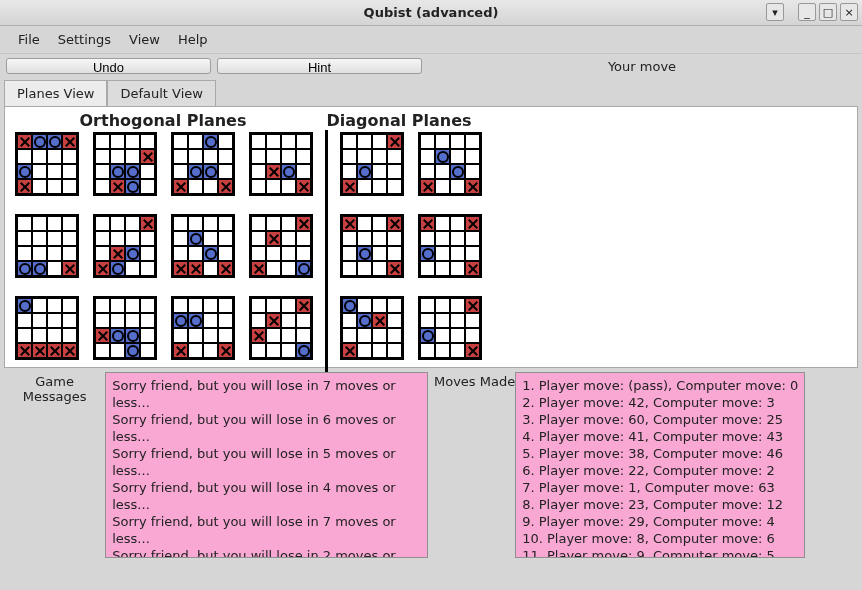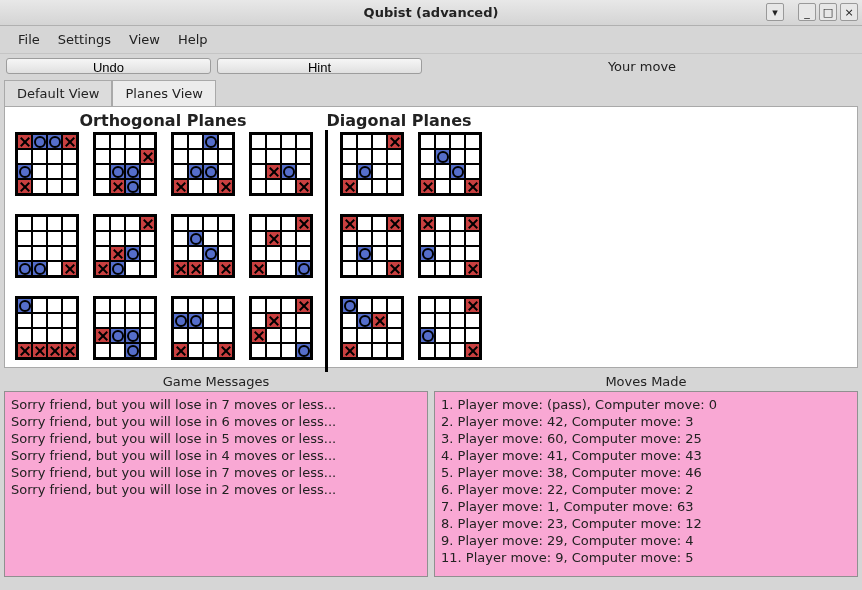--- a/index.html
+++ b/index.html
@@ -67,21 +67,21 @@
     content:""; position:absolute; left:50%; top:50%; width:12px; height:2px;
     background:#000; transform-origin:center;
   }
   .cell.x::before { transform:translate(-50%,-50%) rotate(45deg); }
   .cell.x::after  { transform:translate(-50%,-50%) rotate(-45deg); }
   .cell.o::after {
     content:""; position:absolute; left:50%; top:50%; width:8px; height:8px;
     border:2px solid #000; border-radius:50%; transform:translate(-50%,-50%);
   }
   .bottom { display:flex; gap:6px; padding:0 4px; margin-top:4px; }
-  .panel { flex:1; display:flex; flex-direction:column; }
+  .panel { flex:1; display:flex; flex-direction:row; }
   .panel-title { text-align:center; font-size:13px; padding:2px 0; }
   .panel-body {
     background:#f9a8d4; border:1px solid #909090; height:186px; overflow:hidden;
     padding:4px 6px; font-size:13px; line-height:17px;
   }
 </style>
 </head>
 <body>
 
 <div class="titlebar">
@@ -101,22 +101,22 @@
   <span>Help</span>
 </div>
 
 <div class="toolbar">
   <button class="big">Undo</button>
   <button class="big">Hint</button>
   <div class="status">Your move</div>
 </div>
 
 <div class="tabs">
+  <div class="tab active">Planes View</div>
   <div class="tab">Default View</div>
-  <div class="tab active">Planes View</div>
 </div>
 
 <div class="gamepane">
   <div class="planes-heading">
     <div class="h1">Orthogonal Planes</div>
     <div class="sep"></div>
     <div class="h2">Diagonal Planes</div>
   </div>
   <div class="planes">
     <div class="ortho" id="ortho">
@@ -468,16 +468,17 @@
     <div class="panel-body" id="moves">
         <div>1. Player move: (pass), Computer move: 0</div>
         <div>2. Player move: 42, Computer move: 3</div>
         <div>3. Player move: 60, Computer move: 25</div>
         <div>4. Player move: 41, Computer move: 43</div>
         <div>5. Player move: 38, Computer move: 46</div>
         <div>6. Player move: 22, Computer move: 2</div>
         <div>7. Player move: 1, Computer move: 63</div>
         <div>8. Player move: 23, Computer move: 12</div>
         <div>9. Player move: 29, Computer move: 4</div>
+        <div>10. Player move: 8, Computer move: 6</div>
         <div>11. Player move: 9, Computer move: 5</div>
       </div>
   </div>
 </div>
 
 </body></html>

